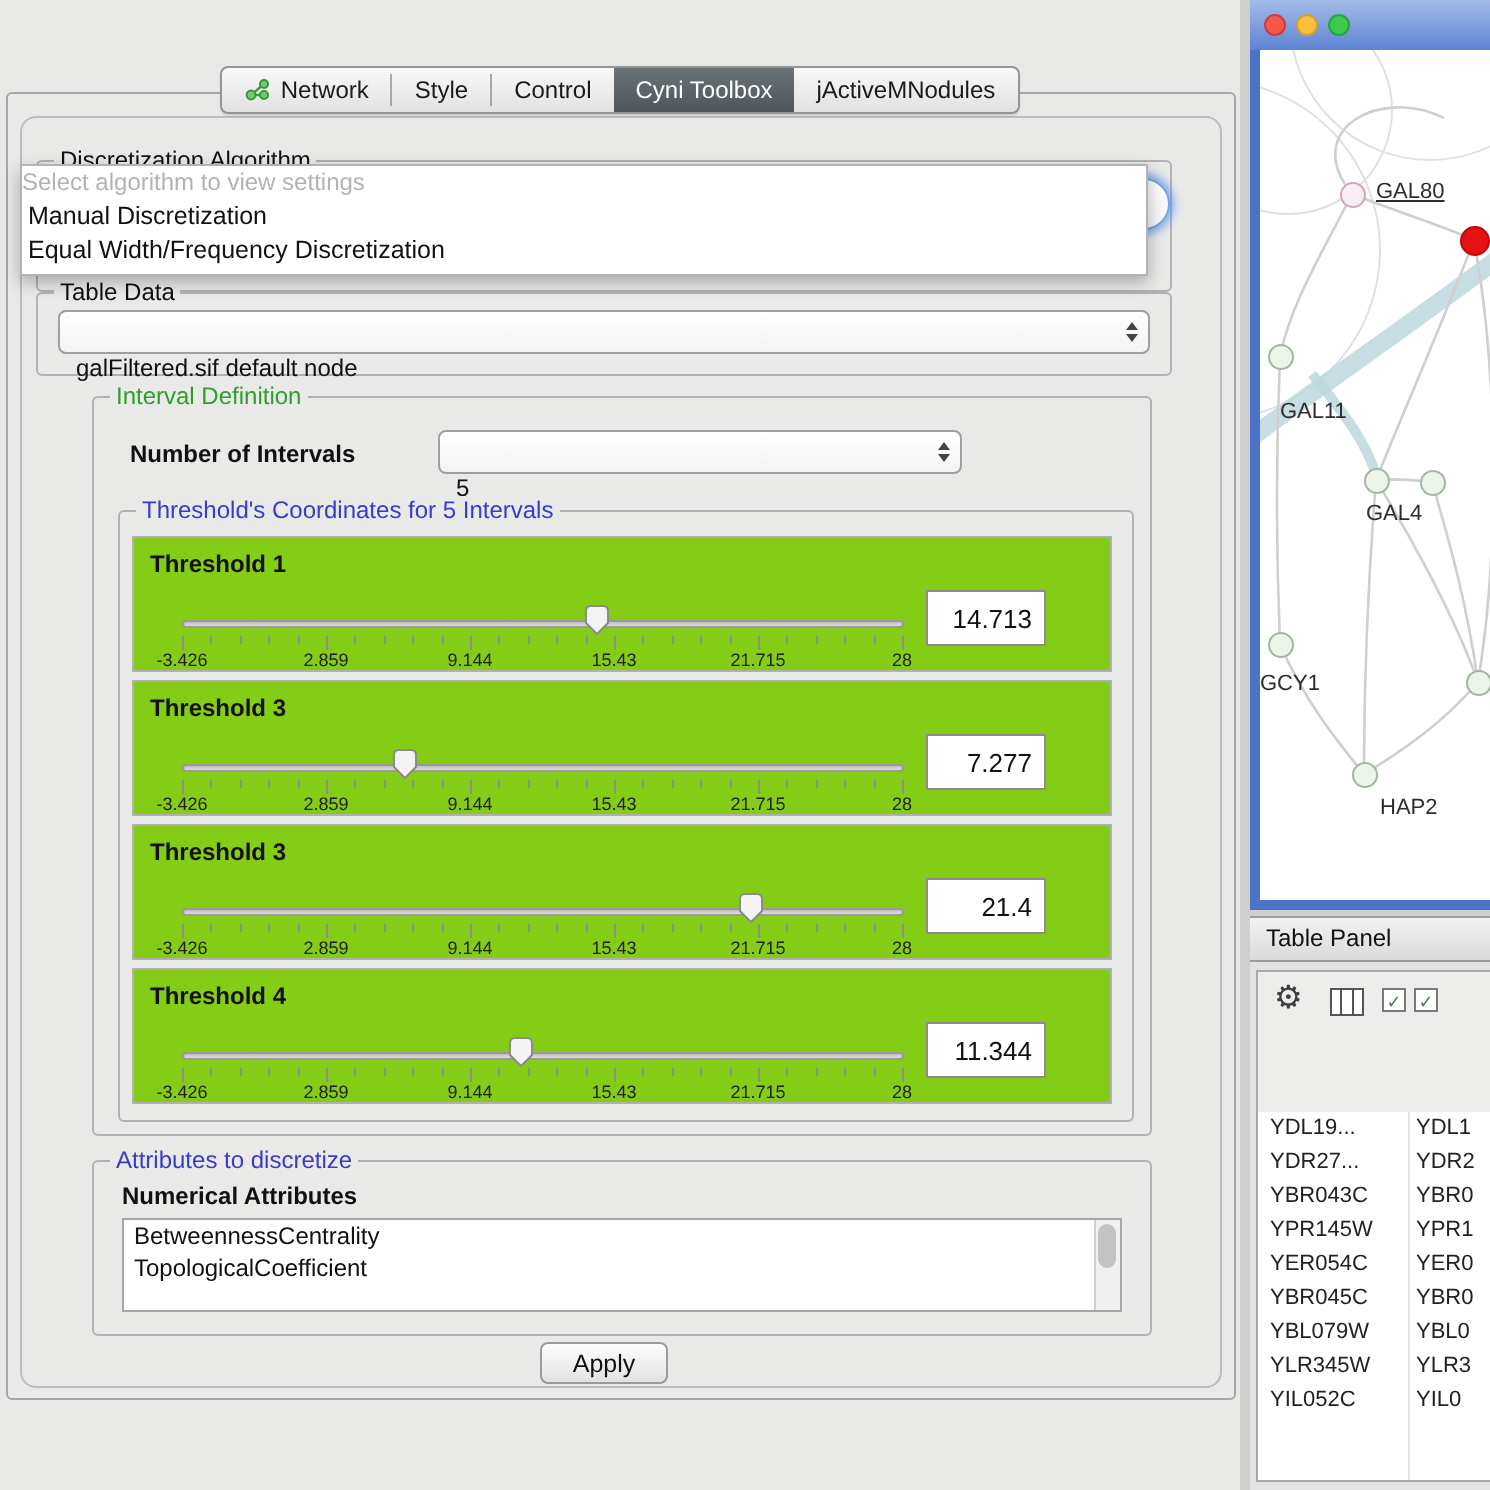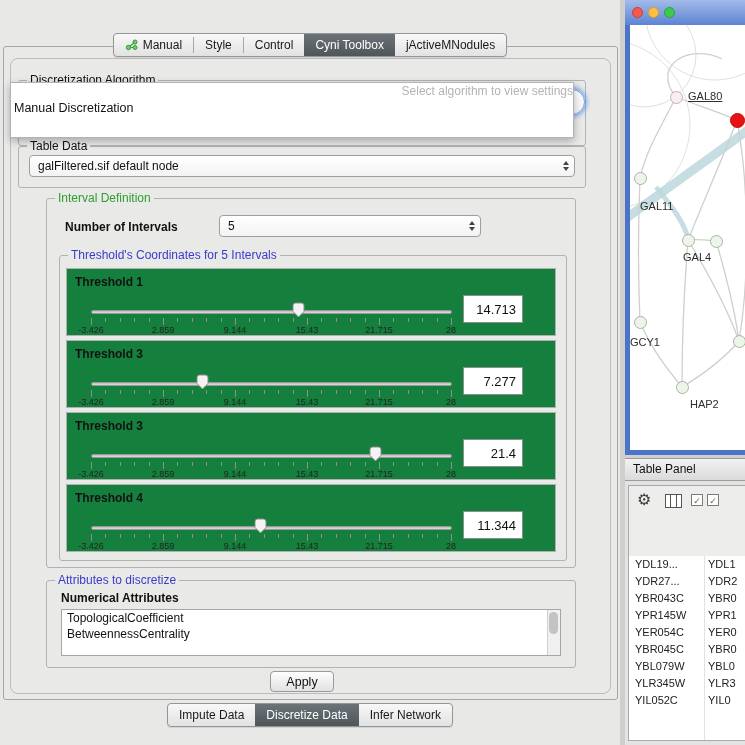--- a/index.html
+++ b/index.html
@@ -37,39 +37,39 @@
 
   .group.algo{left:18px;top:80px;width:566px;height:64px;}
   .group.tdata{left:18px;top:146px;width:566px;height:40px;}
   .group.interval{left:46px;top:198px;width:528px;height:368px;}
   .group.thresh{left:12px;top:56px;width:506px;height:304px;}
   .group.attrs{left:46px;top:580px;width:528px;height:86px;}
 
   
   .combo{position:absolute;background:linear-gradient(#ffffff,#f3f3f3);border:1px solid #9f9f9f;
          border-radius:4px;font-size:12px;color:#111;box-sizing:border-box;}
-  .combo .val{position:absolute;left:8px;top:0;line-height:20px;white-space:nowrap;}
+  .combo .val{position:absolute;left:8px;top:18px;line-height:20px;white-space:nowrap;}
   .spin{position:absolute;right:5px;top:50%;transform:translateY(-50%);display:flex;flex-direction:column;gap:2px;}
   .spin .up{width:0;height:0;border-left:3.5px solid transparent;border-right:3.5px solid transparent;border-bottom:4px solid #444;}
   .spin .dn{width:0;height:0;border-left:3.5px solid transparent;border-right:3.5px solid transparent;border-top:4px solid #444;}
   .hidden-combo{left:10px;top:8px;width:556px;height:26px;border-radius:13px;z-index:2;
                 box-shadow:0 0 4px 2px rgba(88,150,240,.75);border-color:#7aa2d8;}
   .tdata-combo{left:10px;top:8px;width:546px;height:22px;}
   .noi-combo{left:172px;top:16px;width:262px;height:22px;}
 
   
   .popup{position:absolute;left:10px;top:82px;width:562px;height:54px;background:#fff;
          border:1px solid #b3b3b3;box-shadow:0 3px 8px rgba(0,0,0,.28);z-index:30;}
-  .popup-ph{height:17px;line-height:17px;text-align:right;color:#b3b3b3;font-size:12px;}
+  .popup-ph{height:17px;line-height:17px;text-align:left;color:#b3b3b3;font-size:12px;}
   .popup-item{height:16px;line-height:16px;padding-left:3px;font-size:12.5px;color:#111;}
   .popup-item.first{font-weight:normal;height:17px;line-height:17px;}
 
   
   .noi-label{position:absolute;left:18px;top:21px;font-size:12px;font-weight:bold;color:#111;}
-  .tbox{position:absolute;left:6px;width:490px;height:68px;border:1px solid #b0b0b0;background:#15803d;box-sizing:border-box;}
+  .tbox{position:absolute;left:6px;width:490px;height:68px;border:1px solid #b0b0b0;background:#84cc16;box-sizing:border-box;}
   .tlabel{position:absolute;left:8px;top:6px;font-size:12px;font-weight:bold;color:#111;}
   .track{position:absolute;left:24px;top:41px;width:361px;height:4px;background:linear-gradient(#bdbdbd,#dedede);
          border:1px solid #9a9a9a;border-radius:2px;box-sizing:border-box;}
   .tick{position:absolute;top:49px;width:1px;height:4px;background:#8e8e8e;}
   .tick.major{height:7px;}
   .num{position:absolute;top:56px;transform:translateX(-50%);font-size:9px;color:#222;white-space:nowrap;}
   .thumb{position:absolute;top:33px;width:13px;height:16px;z-index:2;}
   .tvalue{position:absolute;left:396px;top:26px;width:60px;height:28px;background:#fff;border:1px solid #8d8d8d;
           font-size:13px;color:#111;text-align:right;line-height:28px;padding-right:6px;box-sizing:border-box;}
 
@@ -136,21 +136,21 @@
     <div class="tabstrip" id="top-strip">
         <span class="tab">
           <span class="tabicon">
             <svg width="13" height="12" viewBox="0 0 13 12">
               <path d="M3.5 8.5 L10 3 M3.5 8.5 L10 8.5" stroke="#2f9e2f" stroke-width="1.2" fill="none"></path>
               <circle cx="3.5" cy="8.5" r="2.2" fill="#7cc47c" stroke="#2f9e2f"></circle>
               <circle cx="10" cy="3" r="2" fill="#7cc47c" stroke="#2f9e2f"></circle>
               <circle cx="10" cy="8.5" r="2" fill="#7cc47c" stroke="#2f9e2f"></circle>
             </svg>
           </span>
-          <span class="tablabel">Manual</span>
+          <span class="tablabel">Network</span>
         </span>
         <span class="tabdiv"></span>
         <span class="tab">
           <span class="tablabel">Style</span>
         </span>
         <span class="tabdiv"></span>
         <span class="tab">
           <span class="tablabel">Control</span>
         </span>
         <span class="tab sel">
@@ -163,20 +163,21 @@
   </div>
 
   <div class="group algo">
     <span class="gtitle">Discretization Algorithm</span>
     <div class="combo hidden-combo"></div>
   </div>
   <div class="popup">
     <div class="popup-ph">Select algorithm to view settings</div>
     <div id="popup-options">
         <div class="popup-item first">Manual Discretization</div>
+        <div class="popup-item">Equal Width/Frequency Discretization</div>
       </div>
   </div>
 
   <div class="group tdata">
     <span class="gtitle">Table Data</span>
     <div class="combo tdata-combo">
       <span class="val">galFiltered.sif default node</span>
       <span class="spin">
           <span class="up"></span>
           <span class="dn"></span>
@@ -359,44 +360,31 @@
           </div>
         </div>
     </div>
   </div>
 
   <div class="group attrs">
     <span class="gtitle blue">Attributes to discretize</span>
     <div class="attr-label">Numerical Attributes</div>
     <div class="listbox">
       <div id="attr-list">
+          <div class="attr-item">BetweennessCentrality</div>
           <div class="attr-item">TopologicalCoefficient</div>
-          <div class="attr-item">BetweennessCentrality</div>
         </div>
       <div class="vscroll">
         <div class="vthumb"></div>
       </div>
     </div>
   </div>
 
   <button class="apply">Apply</button>
 
-  <div class="bottom-tabs">
-    <div class="tabstrip" id="bottom-strip">
-        <span class="tab">
-          <span class="tablabel">Impute Data</span>
-        </span>
-        <span class="tab sel">
-          <span class="tablabel">Discretize Data</span>
-        </span>
-        <span class="tab">
-          <span class="tablabel">Infer Network</span>
-        </span>
-      </div>
-  </div>
 </div>
 
 <div class="net-window">
   <div class="net-titlebar">
     <span class="light red"></span>
     <span class="light yellow"></span>
     <span class="light green"></span>
   </div>
   <div class="net-canvas" id="canvas">
     <div id="edges"><svg width="115" height="425" viewBox="0 0 115 425">

